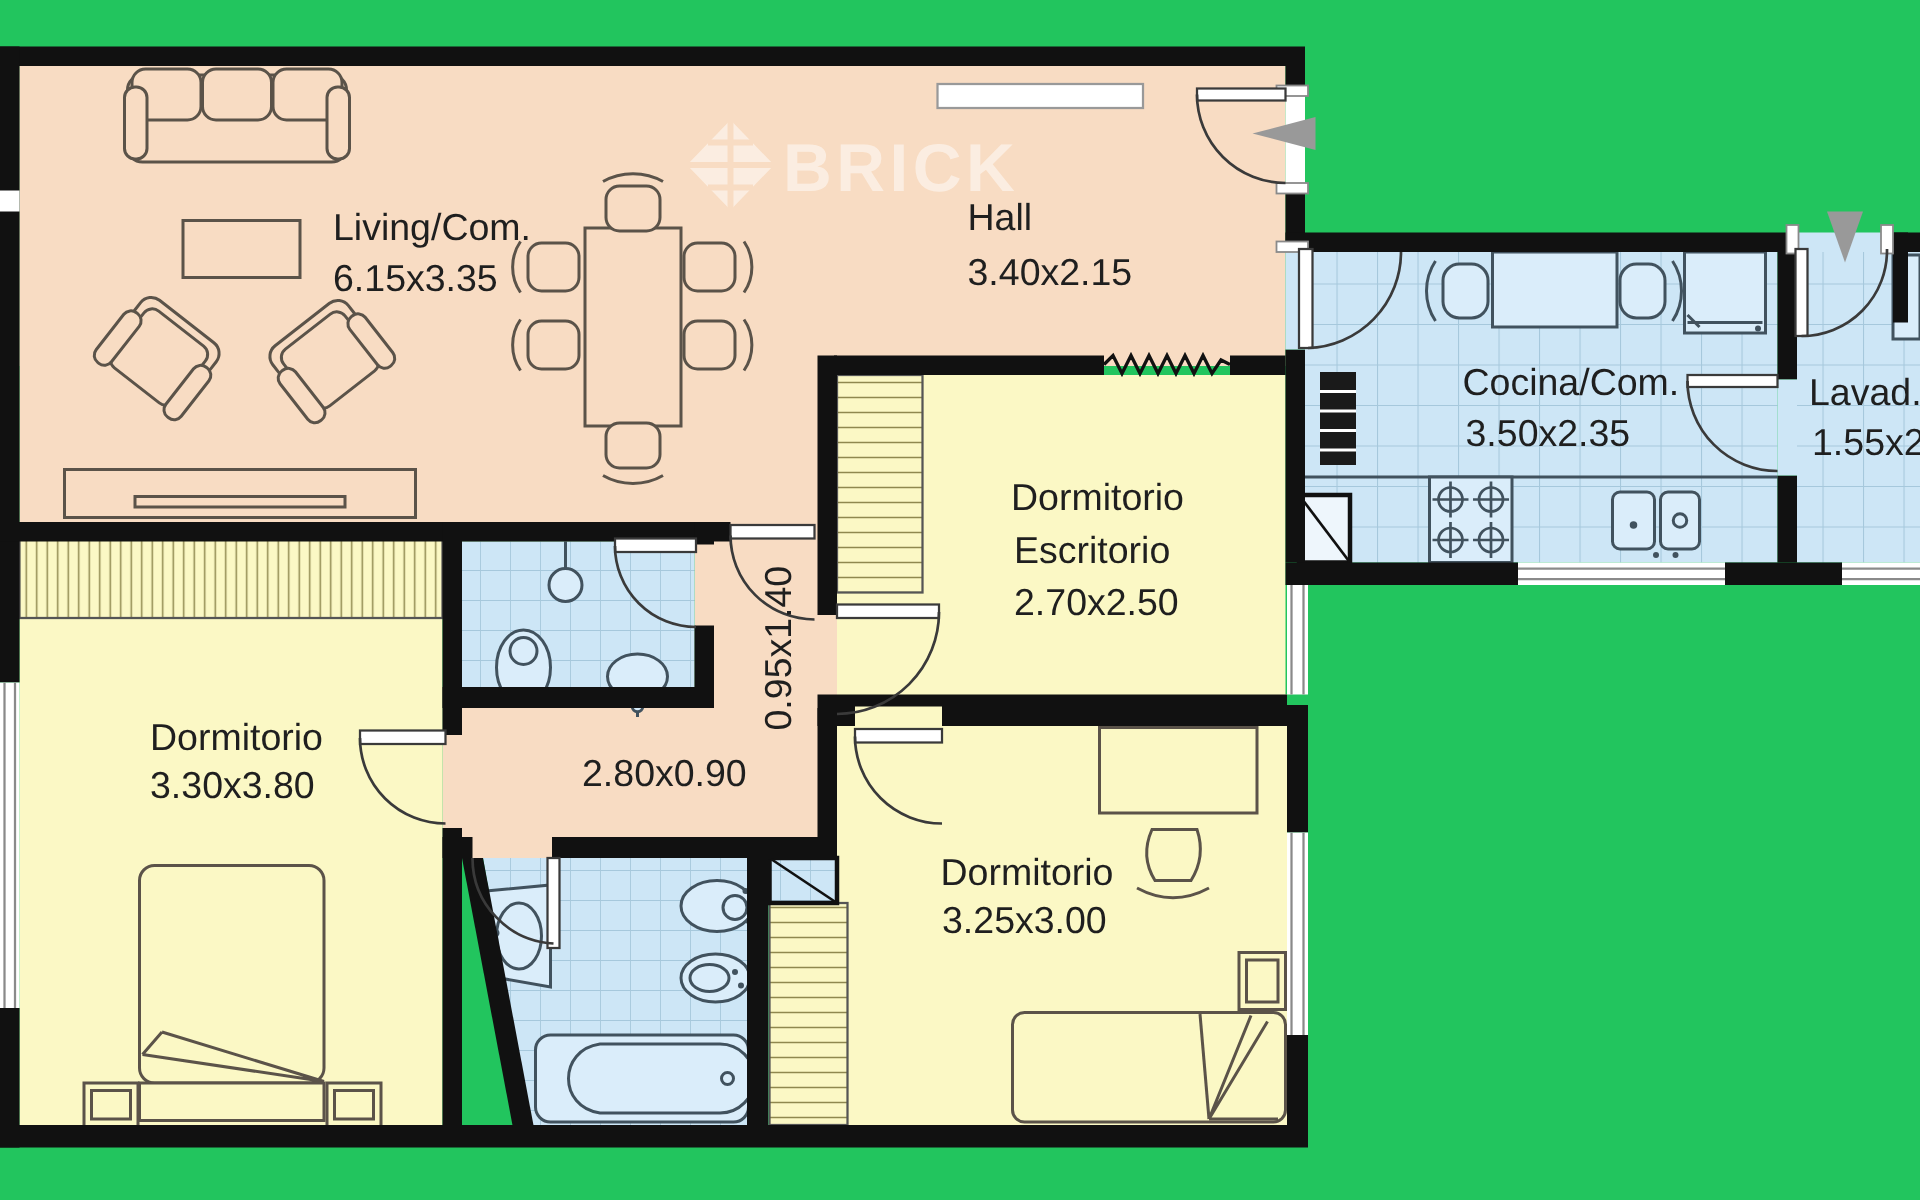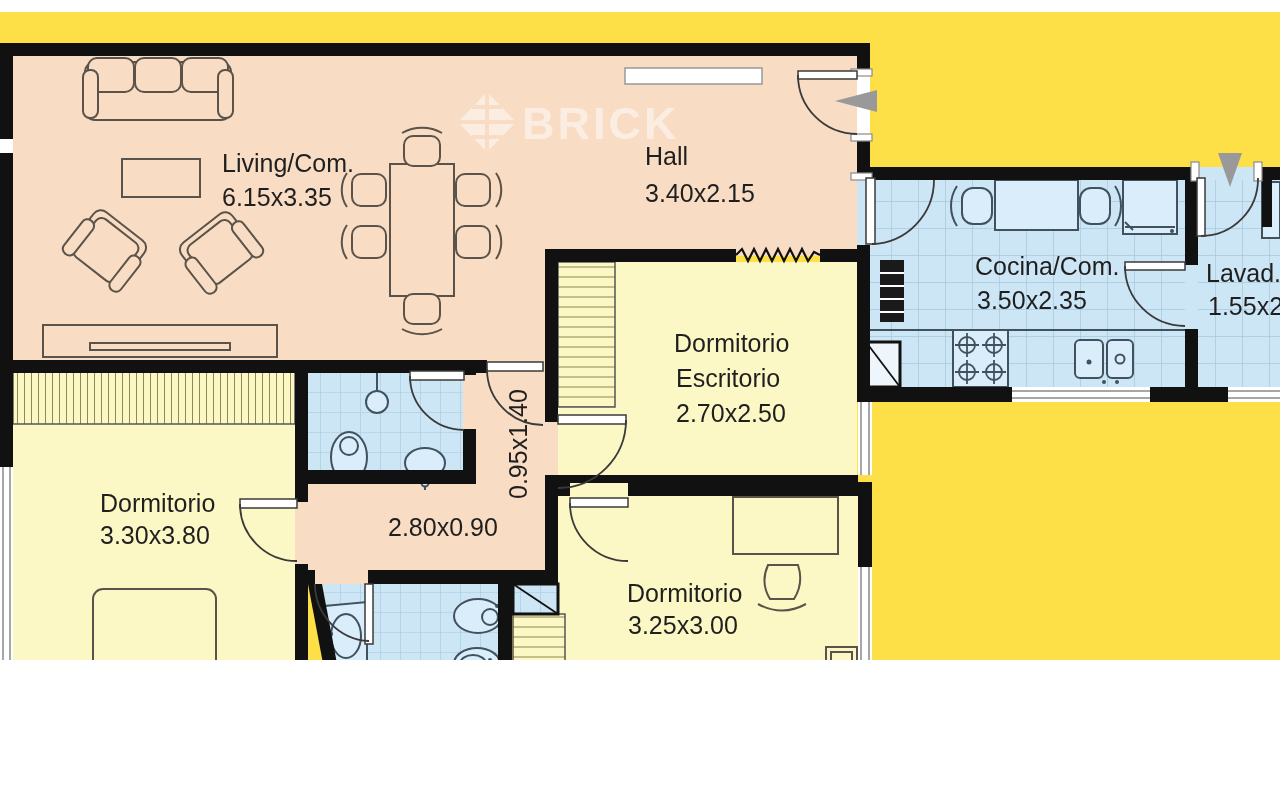--- a/index.html
+++ b/index.html
@@ -1,16 +1,16 @@
 <!DOCTYPE html>
 <html style="--c-living: #f8dcc3; --c-bedroom: #fbf8c5; --c-wet: #cde6f6; --c-fixture: #daedfa; --c-wall: #111111; --c-furn: #5b5349; --c-wetline: #41525e;"><head>
 <meta charset="utf-8">
 <style>
   html,body{margin:0;padding:0;background:#ffffff;}
-  #stage{position:relative;width:1280px;height:648px;background:#fde047;overflow:hidden;margin-top:12px;}
+  #stage{position:relative;width:1280px;height:800px;background:#22c55e;overflow:hidden;}
   svg{display:block;}
   .lbl{font-family:"Liberation Sans",sans-serif;font-size:25px;fill:#1f1f1f;}
   .wm-text{font-family:"Liberation Sans",sans-serif;font-size:45px;font-weight:bold;letter-spacing:3px;fill:#ffffff;}
   .wall{fill:var(--c-wall);}
   .f-living{fill:var(--c-living);}
   .f-bed{fill:var(--c-bedroom);}
   .f-wet{fill:var(--c-wet);}
   .furn{stroke:var(--c-furn);stroke-width:2;fill:var(--c-living);}
   .furnb{stroke:var(--c-furn);stroke-width:2;fill:var(--c-bedroom);}
   .furnw{stroke:var(--c-wetline);stroke-width:2;fill:var(--c-fixture);}

